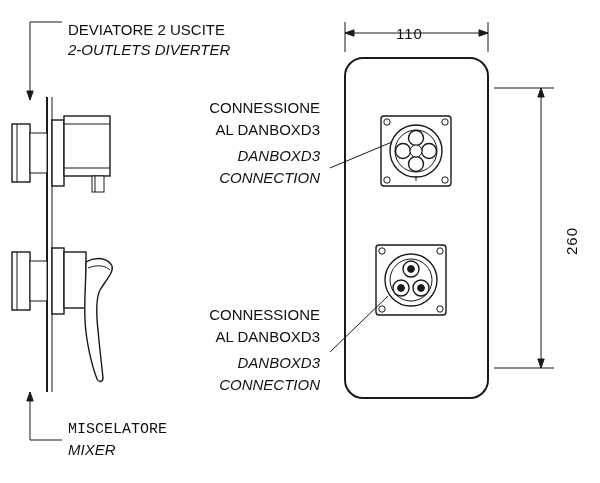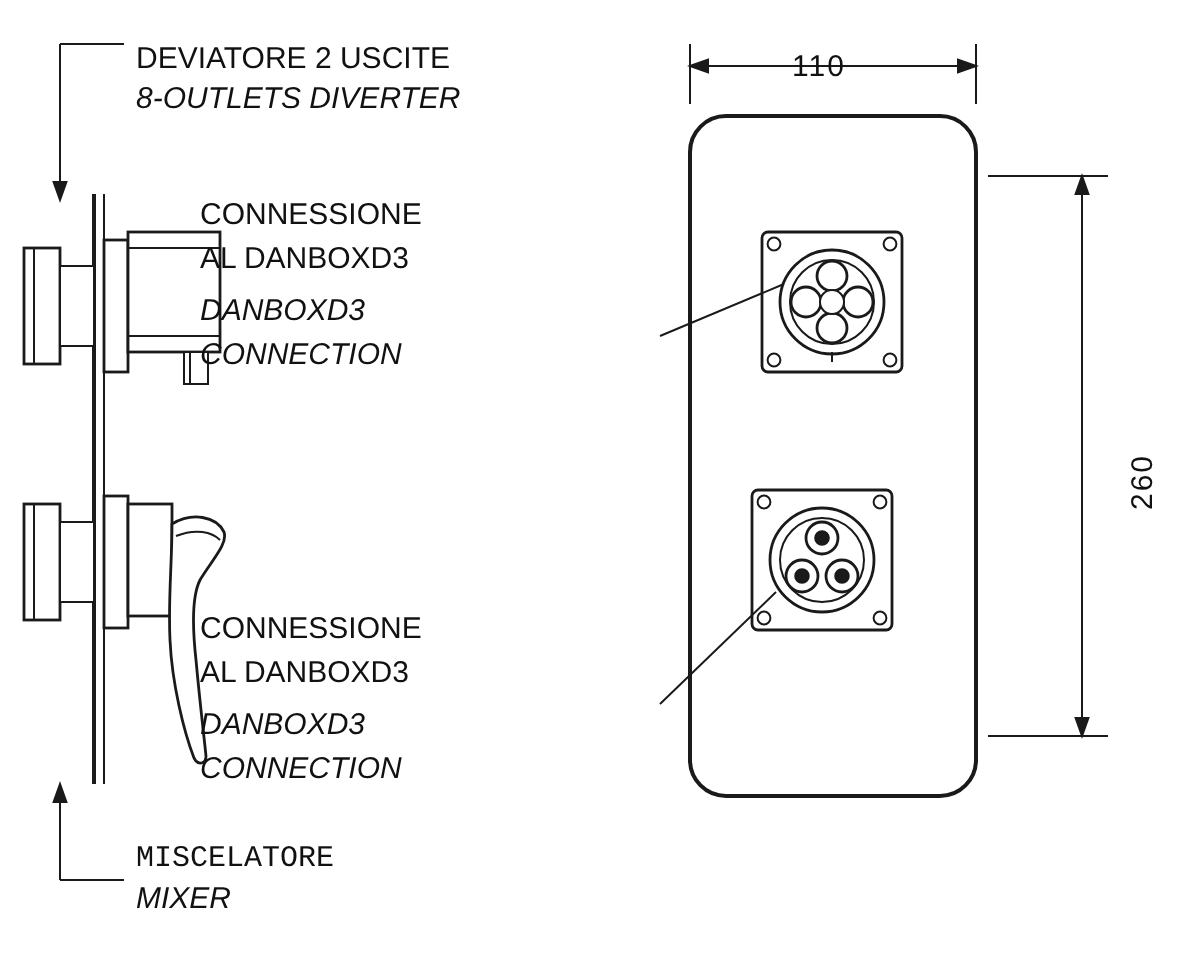--- a/index.html
+++ b/index.html
@@ -20,20 +20,21 @@
     position: absolute;
     font-size: 15px;
     line-height: 19px;
     white-space: nowrap;
     color: #111111;
   }
   .lbl.it {
     font-style: italic;
   }
   .lbl.r {
+    text-align: right;
   }
   .dimtxt {
     position: absolute;
     font-size: 15px;
     letter-spacing: 1px;
     color: #111111;
   }
   .dimtxt.vert {
     transform: rotate(-90deg);
     transform-origin: left top;
@@ -158,21 +159,21 @@
         <circle class="ln thin fillk" cx="421" cy="288" r="3.4"></circle>
       </g>
 
       <line class="ln thin" x1="330" y1="168" x2="392" y2="142"></line>
       <line class="ln thin" x1="330" y1="352" x2="388" y2="296"></line>
 
     </g>
   </svg>
 
   <div class="lbl" style="left:68px; top:20px;">DEVIATORE 2 USCITE</div>
-  <div class="lbl it" style="left:68px; top:40px;">8-OUTLETS DIVERTER</div>
+  <div class="lbl it" style="left:68px; top:40px;">2-OUTLETS DIVERTER</div>
 
   <div class="lbl" style="left:68px; top:420px;font-family:Liberation Mono, monospace;">MISCELATORE</div>
   <div class="lbl it" style="left:68px; top:440px;text-align:right;">MIXER</div>
 
   <div class="lbl r" style="left:100px; top:98px; width:220px;">CONNESSIONE</div>
   <div class="lbl r" style="left:100px; top:120px; width:220px;">AL DANBOXD3</div>
   <div class="lbl r it" style="left:100px; top:146px; width:220px;">DANBOXD3</div>
   <div class="lbl r it" style="left:100px; top:168px; width:220px;">CONNECTION</div>
 
   <div class="lbl r" style="left:100px; top:305px; width:220px;">CONNESSIONE</div>

